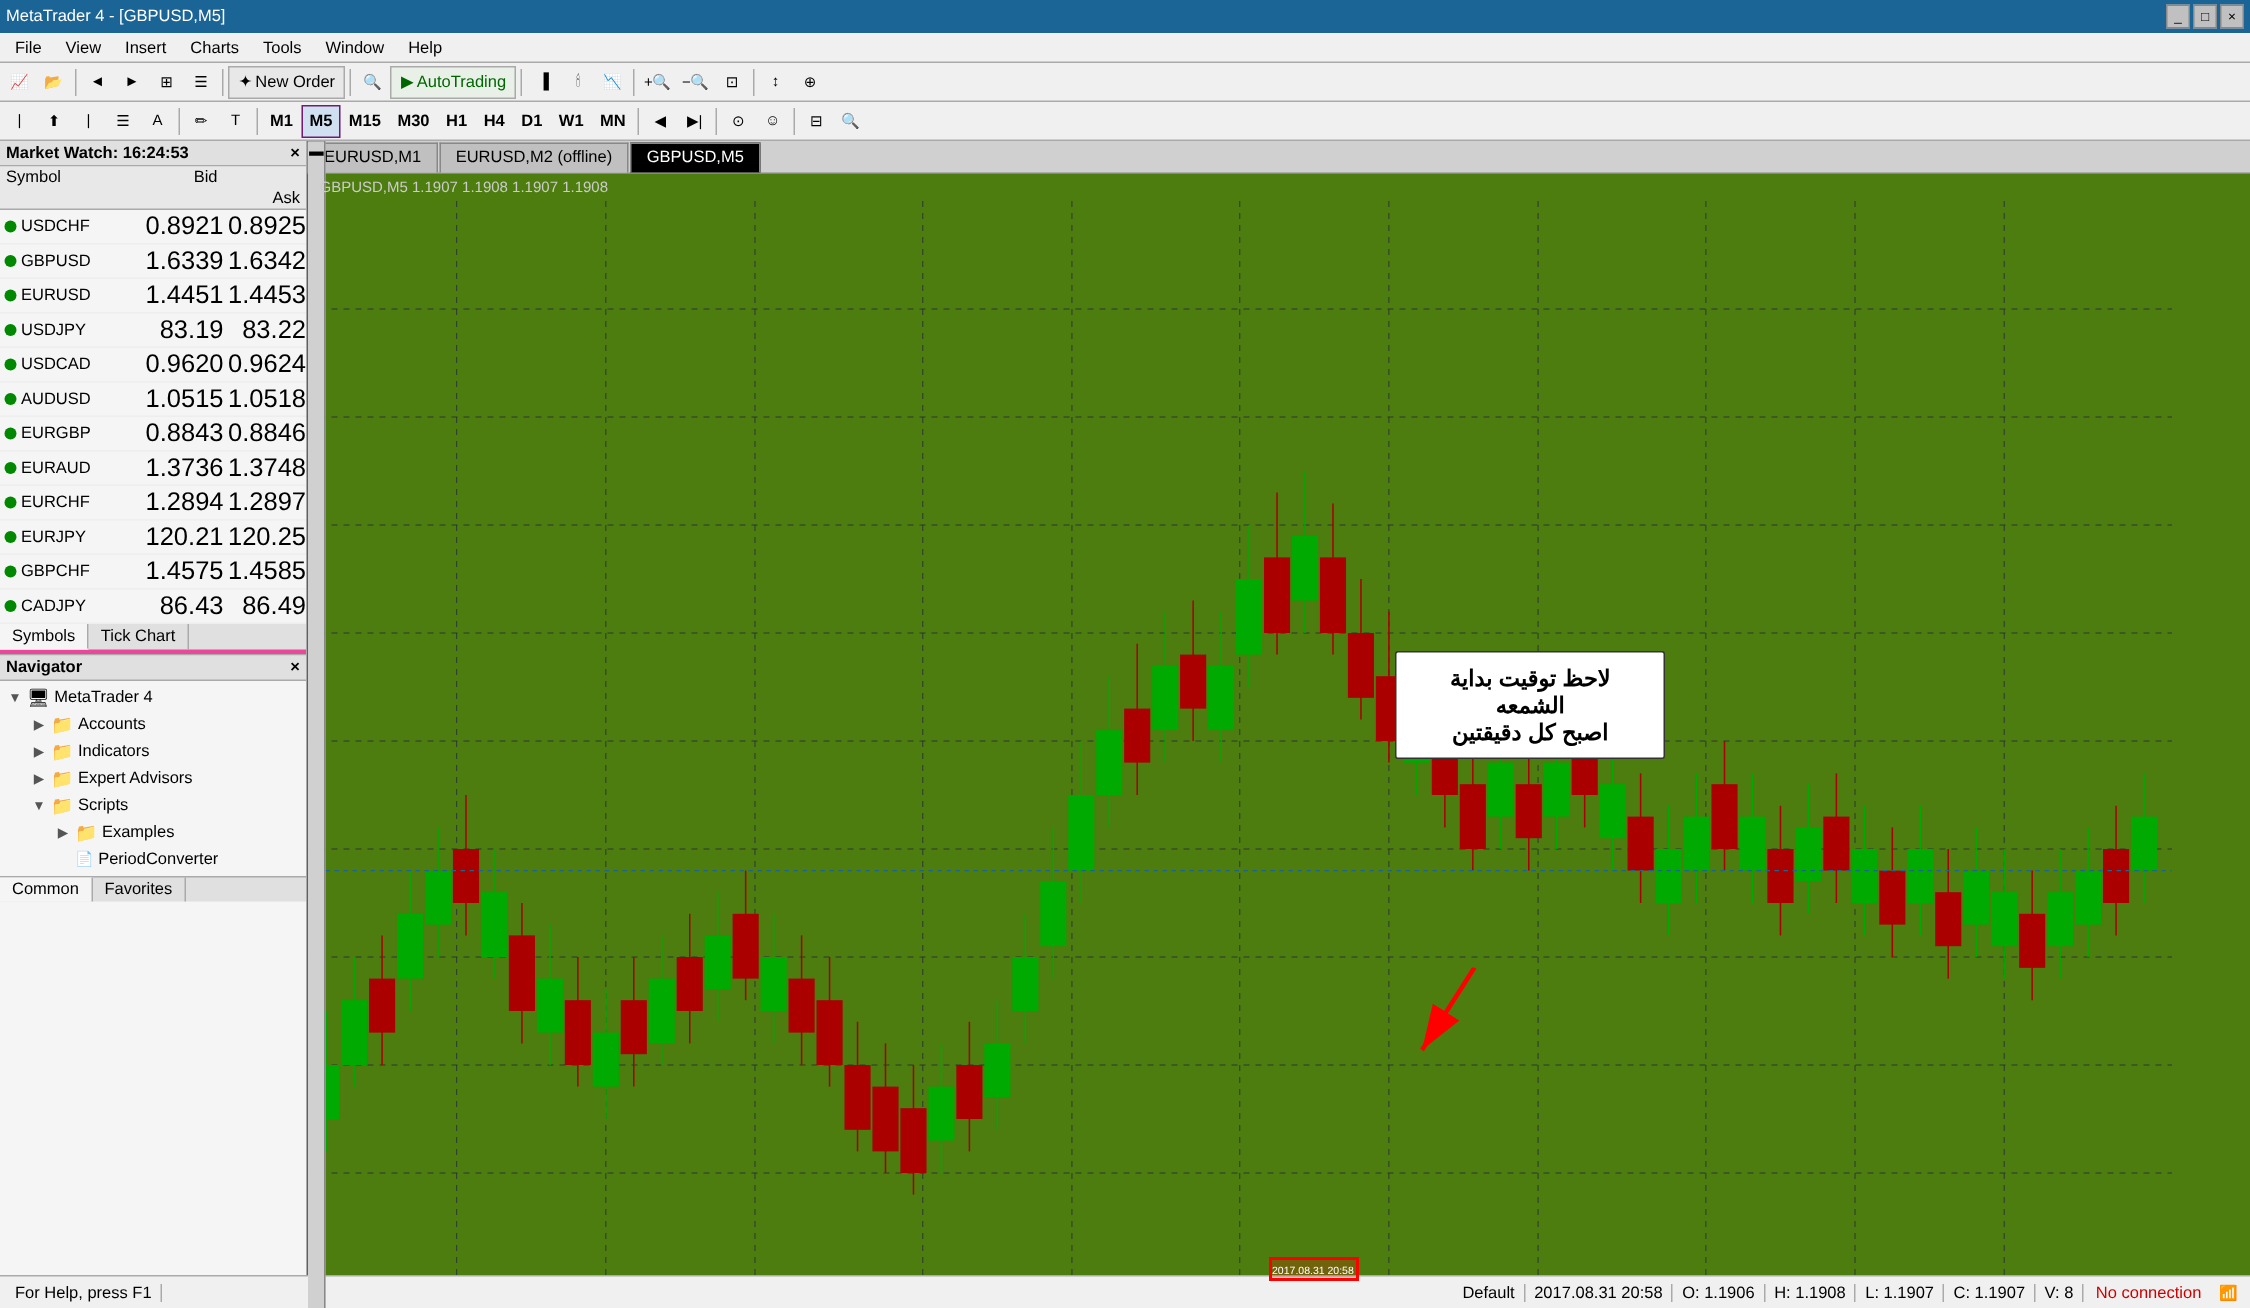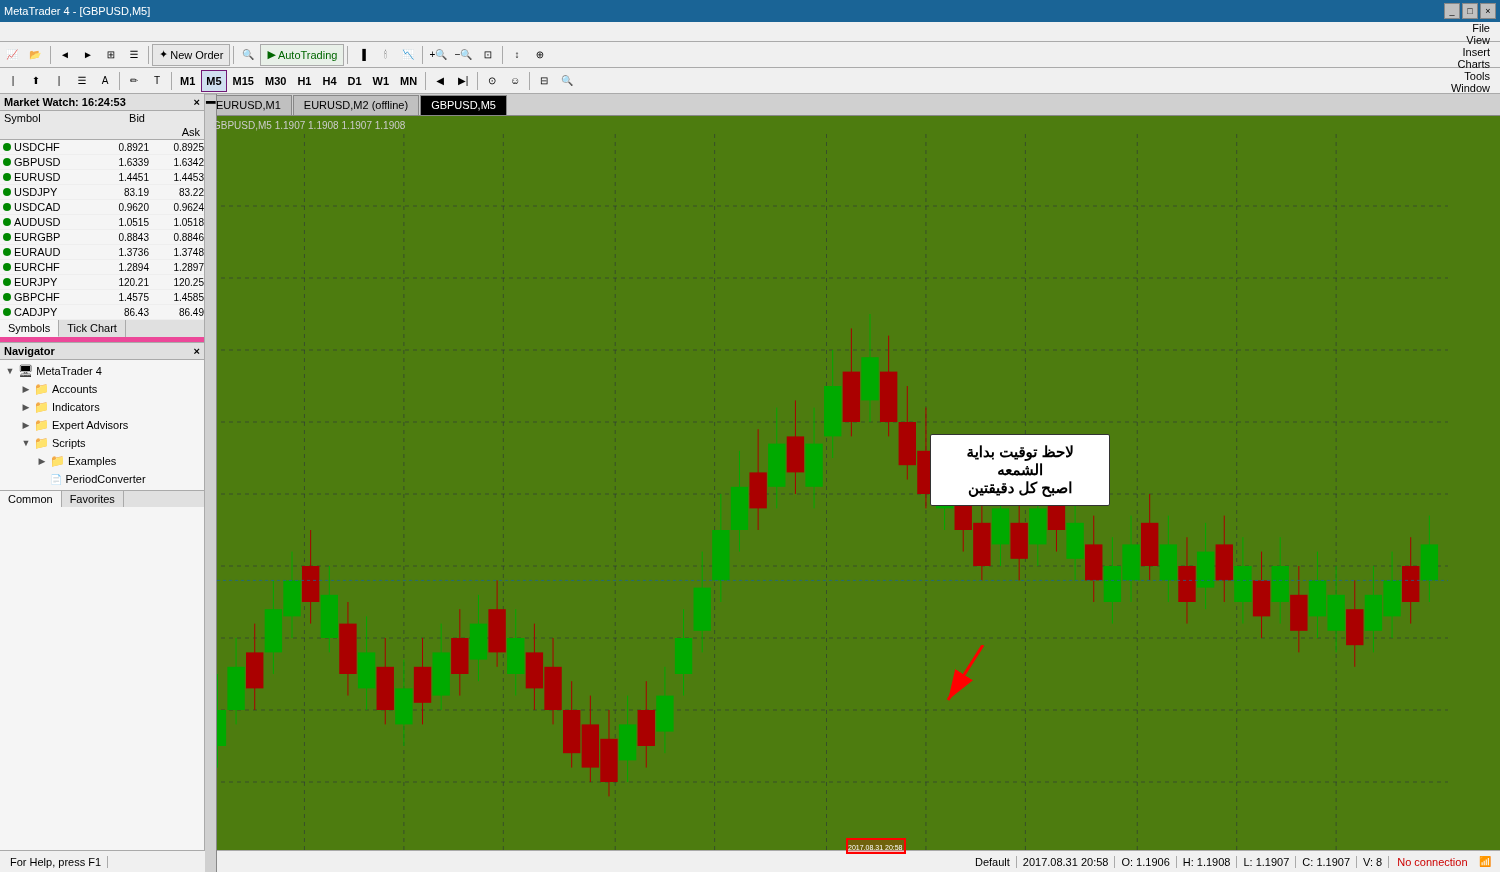--- a/index.html
+++ b/index.html
@@ -4,21 +4,21 @@
   <style>
     * { margin: 0; padding: 0; box-sizing: border-box; }
     body { width: 1500px; height: 872px; overflow: hidden; font-family: 'Segoe UI', Tahoma, Arial, sans-serif; font-size: 11px; background: #c0c0c0; }
 
     
     #titlebar { background: #1a6496; color: white; height: 22px; display: flex; align-items: center; justify-content: space-between; padding: 0 4px; }
     #titlebar .controls { display: flex; gap: 2px; }
     #titlebar .controls span { width: 16px; height: 16px; background: #c0c0c0; border: 1px solid #888; display: flex; align-items: center; justify-content: center; font-size: 9px; cursor: pointer; color: #000; }
 
     
-    #menubar { background: #f0f0f0; height: 20px; display: flex; align-items: flex-end; border-bottom: 1px solid #aaa; padding: 0 2px; flex-direction: column; }
+    #menubar { background: #f0f0f0; height: 20px; display: flex; align-items: center; border-bottom: 1px solid #aaa; padding: 0 2px; }
     #menubar .menu-item { padding: 0 8px; height: 100%; display: flex; align-items: center; cursor: pointer; font-size: 11px; }
 
     
     #toolbar1 { background: #f0f0f0; height: 26px; display: flex; align-items: center; border-bottom: 1px solid #aaa; padding: 0 2px; gap: 1px; }
     #toolbar2 { background: #f0f0f0; height: 26px; display: flex; align-items: center; border-bottom: 1px solid #aaa; padding: 0 2px; gap: 1px; }
     .tb-btn { height: 22px; min-width: 22px; background: #f0f0f0; border: 1px solid transparent; display: flex; align-items: center; justify-content: center; cursor: pointer; font-size: 10px; padding: 0 2px; }
     .tb-sep { width: 1px; height: 18px; background: #aaa; margin: 0 2px; }
     .tb-btn.active { background: #d0e0f0; border: 1px solid #701a75; }
     .period-btn { padding: 0 4px; font-size: 11px; font-weight: bold; }
     .new-order-btn { background: #e8e8e8; border: 1px solid #aaa; padding: 0 6px; font-size: 11px; display: flex; align-items: center; gap: 2px; height: 22px; cursor: pointer; }
@@ -34,22 +34,22 @@
     #market-watch { flex: 0 0 auto; border-bottom: 1px solid #aaa; }
     #market-watch-header { background: #e0e0e0; padding: 2px 4px; font-weight: bold; font-size: 11px; border-bottom: 1px solid #aaa; display: flex; justify-content: space-between; align-items: center; }
     #market-watch-cols { display: flex; background: #e8e8e8; border-bottom: 1px solid #aaa; padding: 1px 0; }
     .mw-col { font-size: 11px; padding: 0 4px; }
     .mw-col-symbol { flex: 1; }
     .mw-col-bid { width: 60px; text-align: right; }
     .mw-col-ask { width: 55px; text-align: right; margin-top: 14px; }
     .mw-row { display: flex; align-items: center; padding: 1px 0; border-bottom: 1px solid #eee; }
     .mw-row .dot { width: 8px; height: 8px; border-radius: 50%; background: #008800; margin: 0 3px; }
     .mw-row .symbol { flex: 1; font-size: 11px; }
-    .mw-row .bid, .mw-row .ask { width: 55px; text-align: right; font-size: 10px; }
-    .mw-tabs { display: flex; background: #e0e0e0; border-bottom: 5px solid #ec4899; }
+    .mw-row .bid, .mw-row .ask { width: 55px; text-align: right; font-size: 17px; }
+    .mw-tabs { display: flex; background: #e0e0e0; border-bottom: 3px solid #ec4899; }
     .mw-tab { padding: 2px 8px; font-size: 11px; cursor: pointer; border-right: 1px solid #aaa; }
     .mw-tab.active { background: #f5f5f5; border-bottom: 1px solid #f5f5f5; }
 
     
     #navigator { flex: 1; overflow: auto; }
     #navigator-header { background: #e0e0e0; padding: 2px 4px; font-weight: bold; font-size: 11px; border-bottom: 1px solid #aaa; display: flex; justify-content: space-between; align-items: center; }
     .nav-tree { padding: 2px 0; }
     .nav-item { display: flex; align-items: center; padding: 1px 2px; cursor: pointer; }
     .nav-item .tree-icon { width: 16px; height: 16px; display: flex; align-items: center; justify-content: center; font-size: 9px; color: #555; }
     .nav-item .folder-icon { color: #f0a000; font-size: 12px; }

